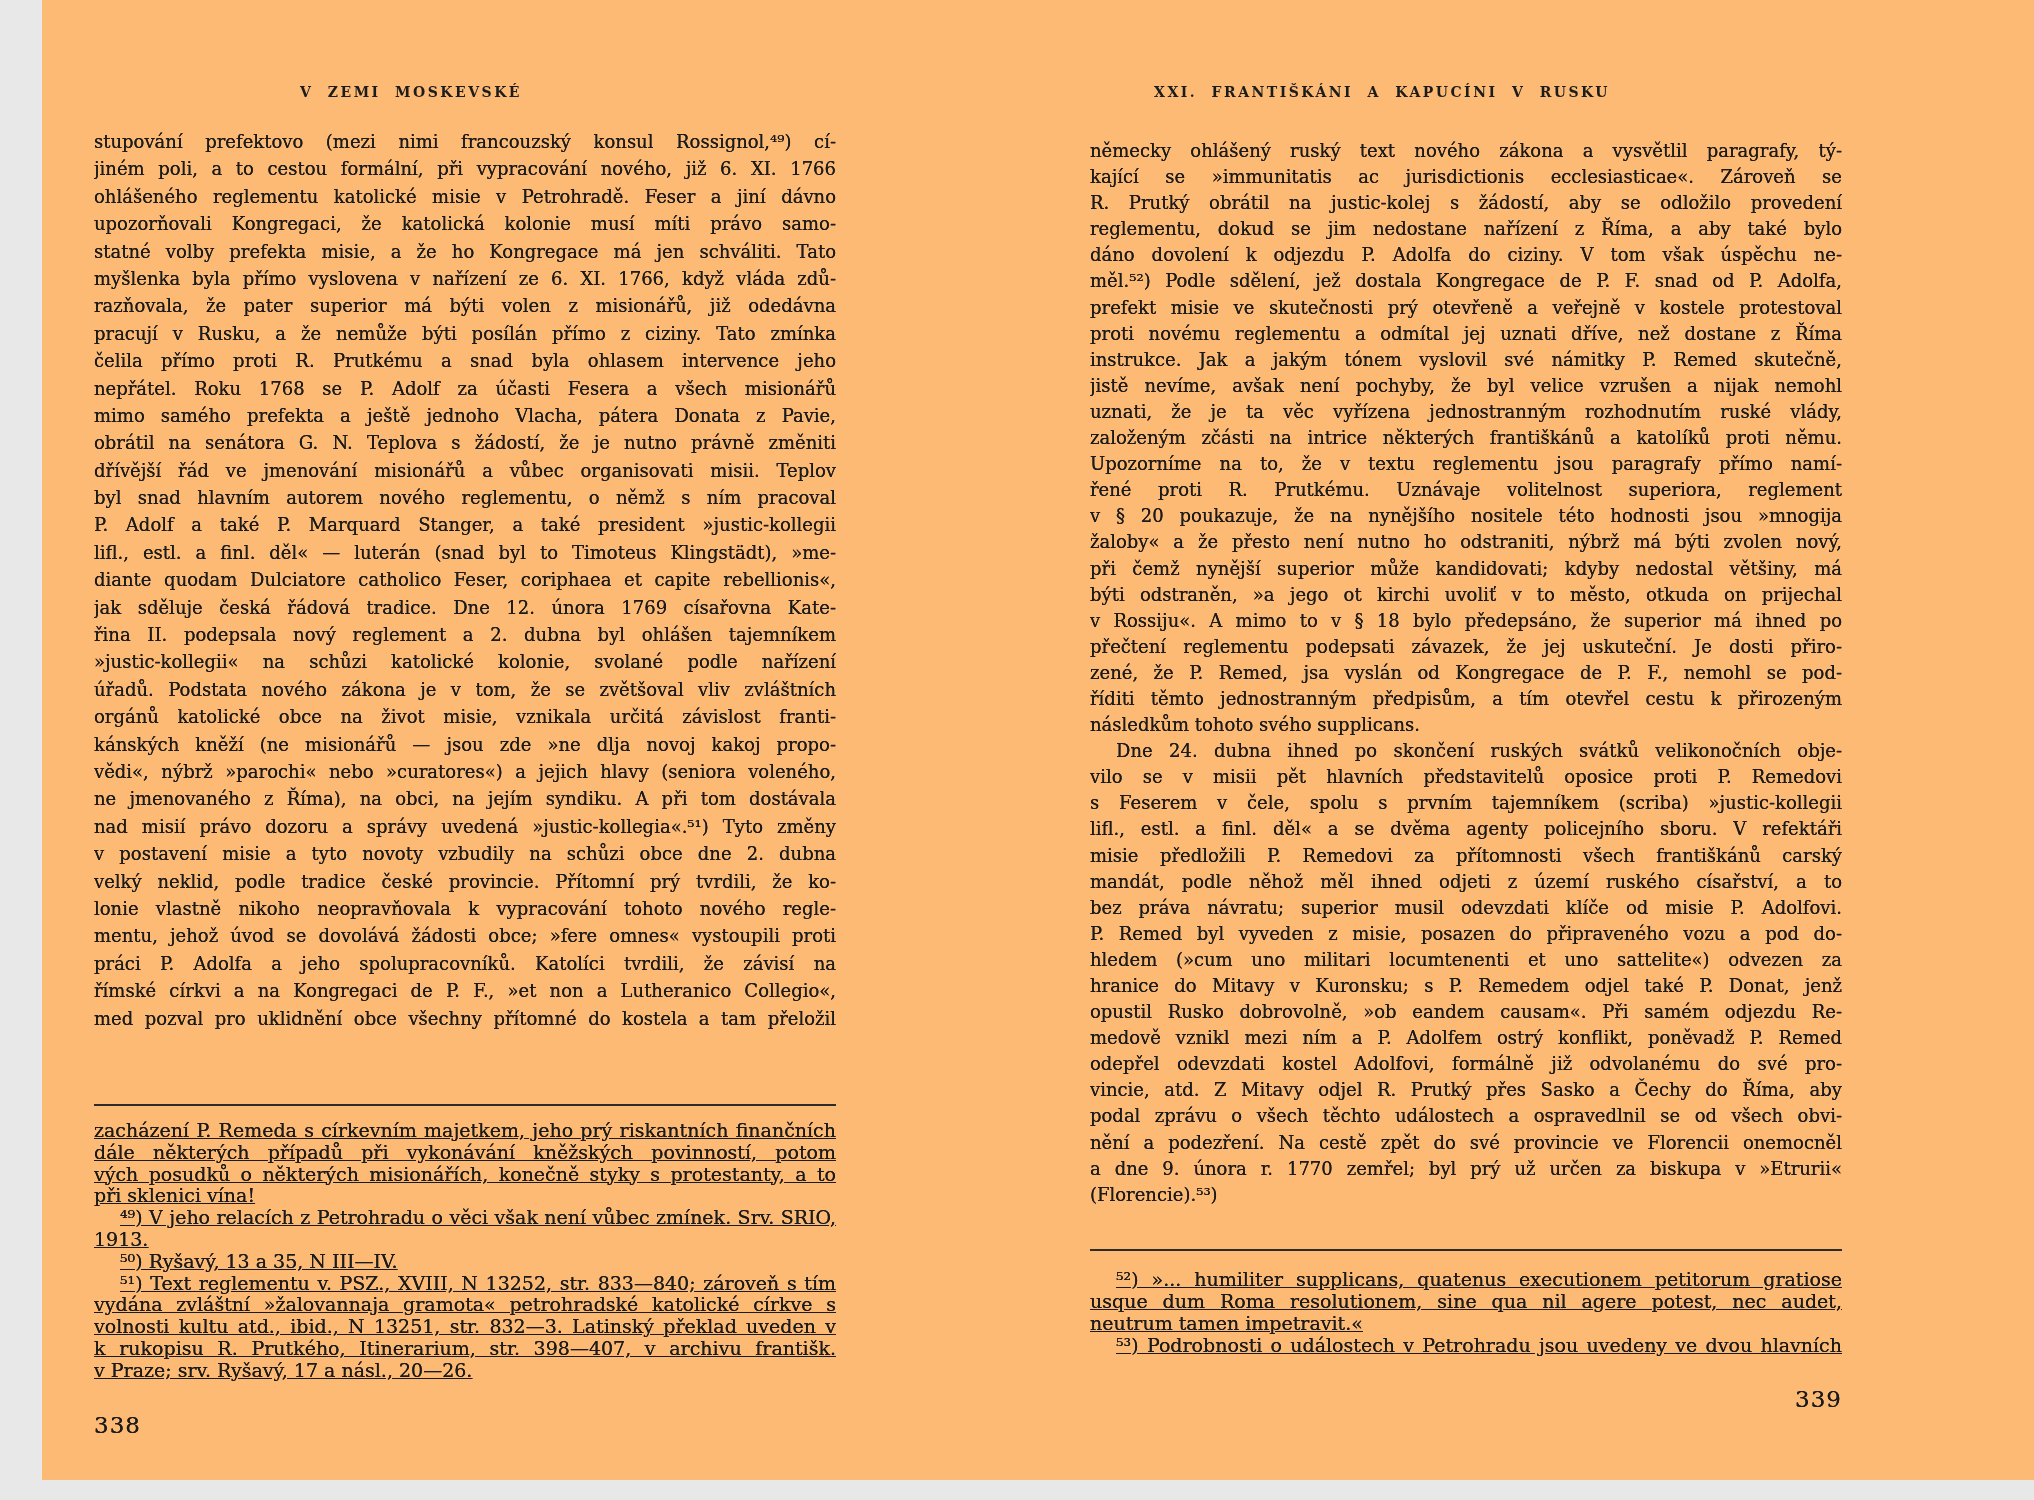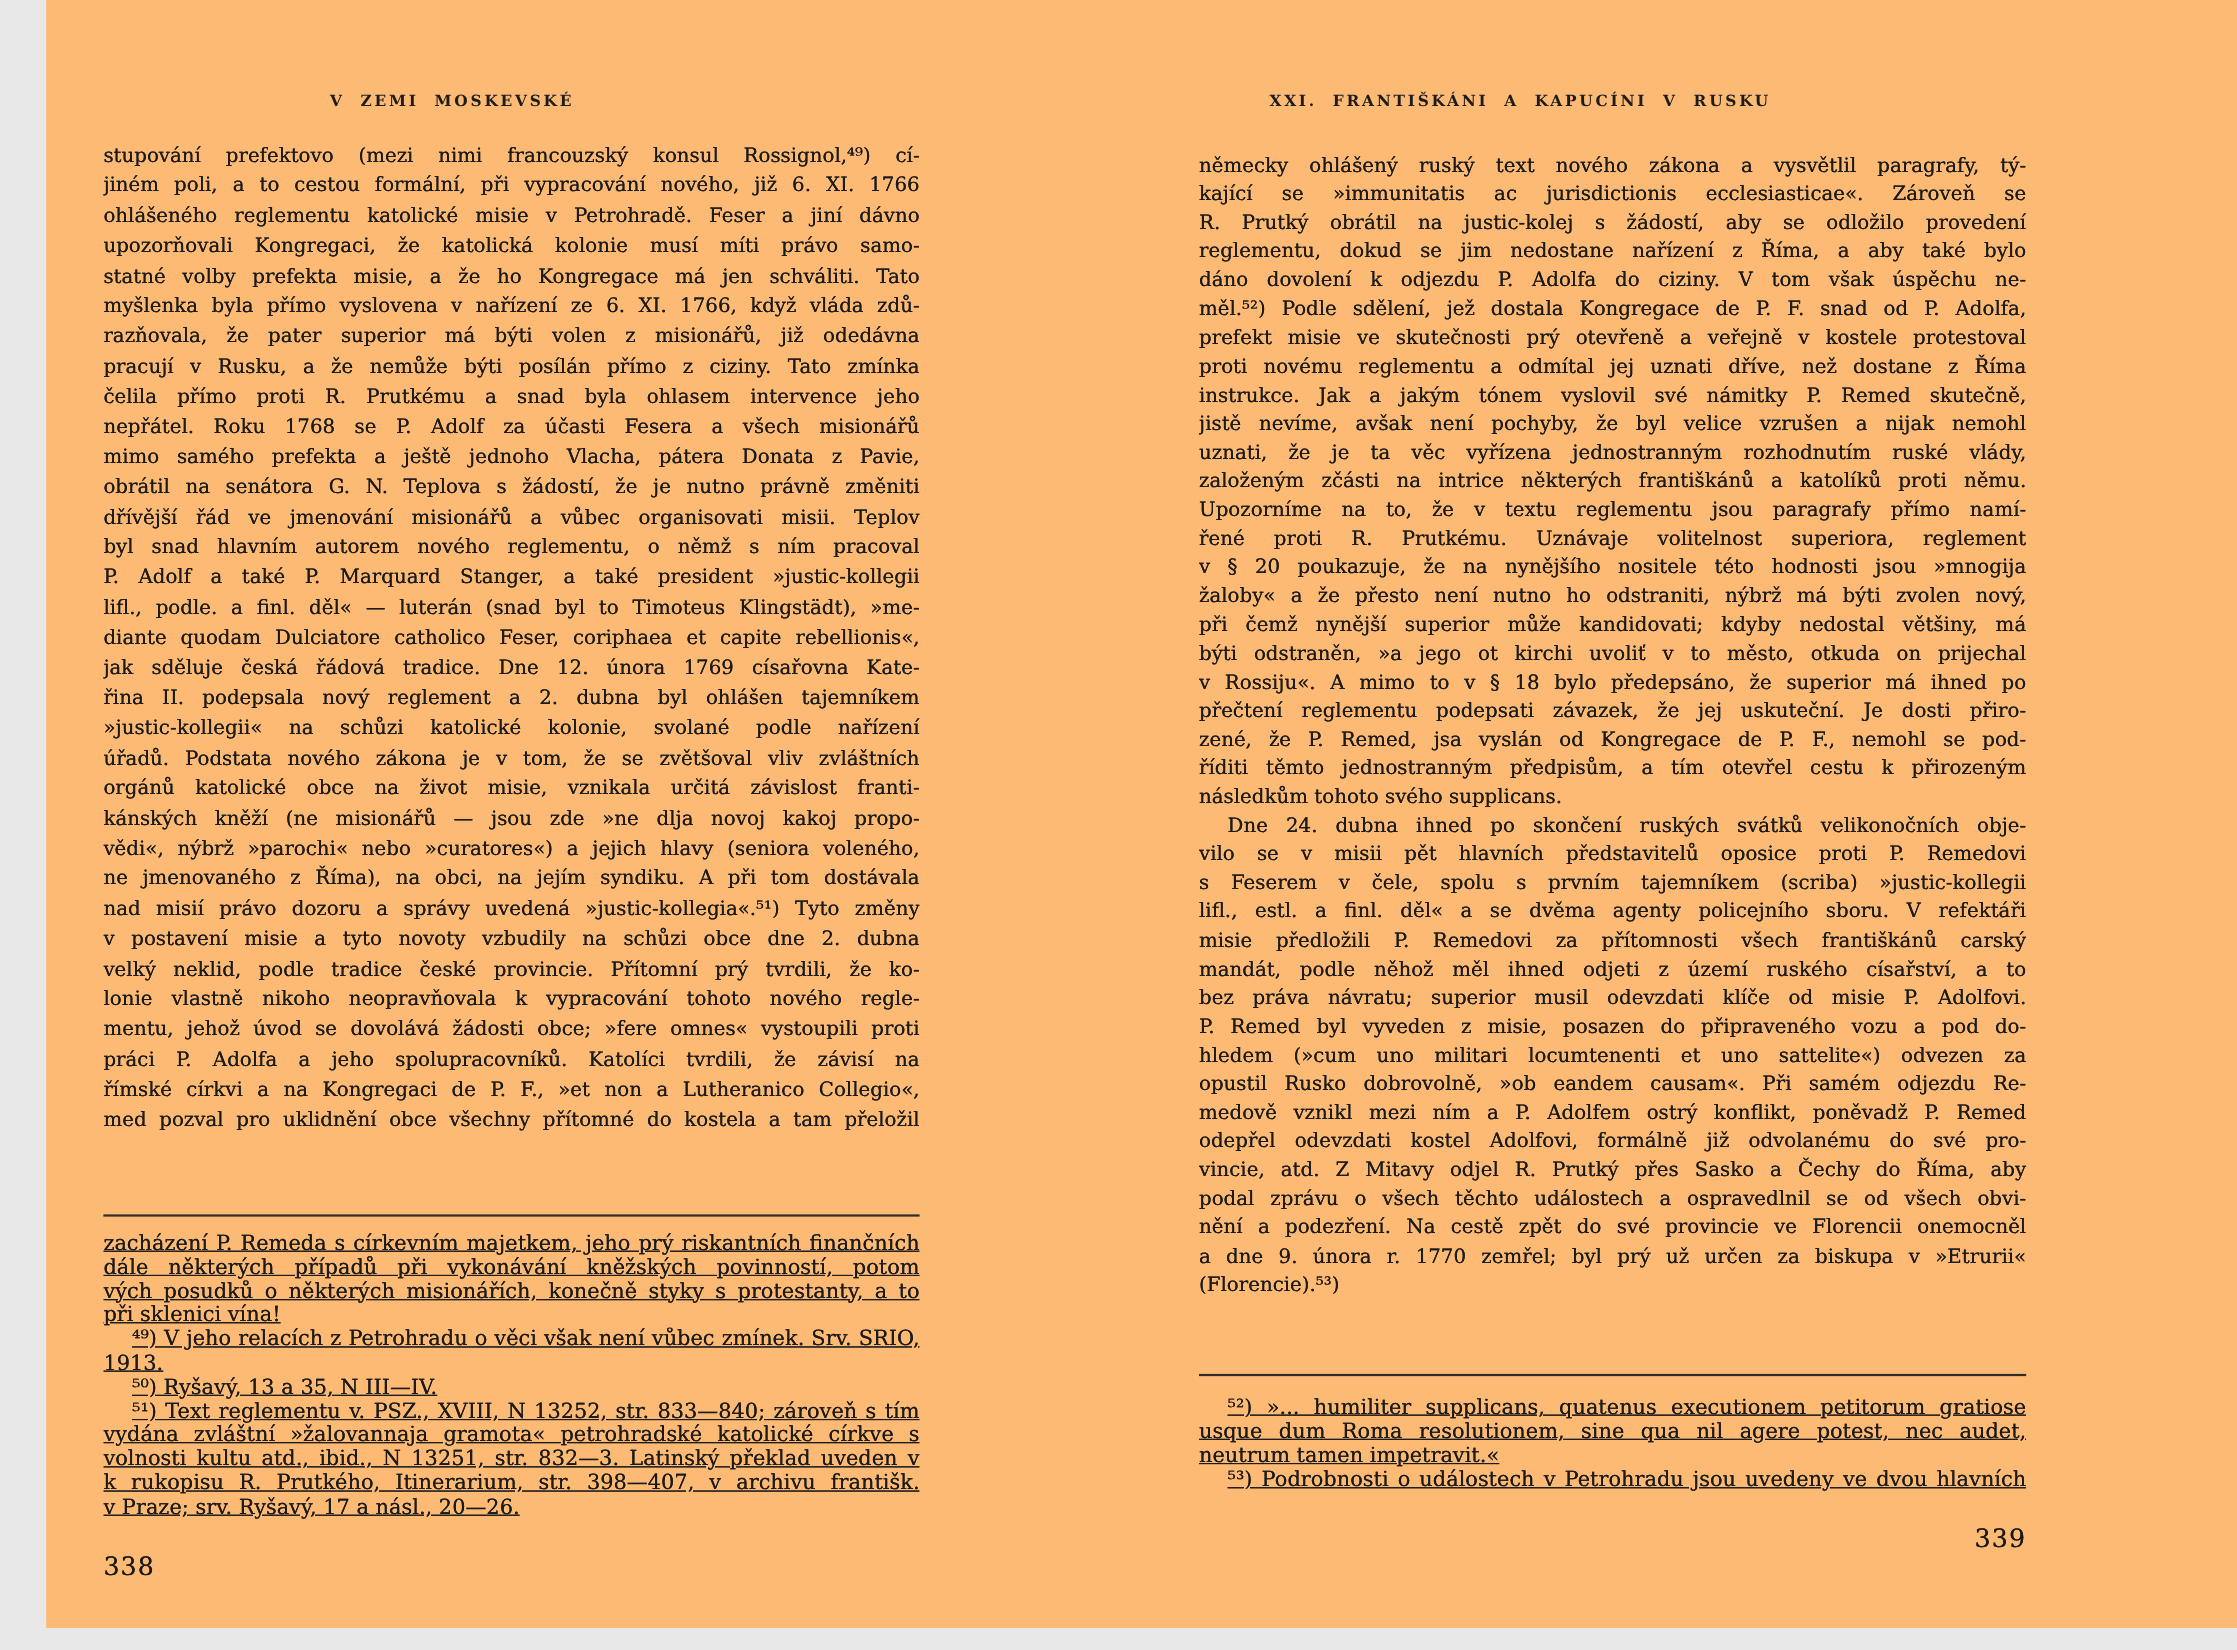--- a/index.html
+++ b/index.html
@@ -81,21 +81,21 @@
         <div class="line">myšlenka byla přímo vyslovena v nařízení ze 6. XI. 1766, když vláda zdů-</div>
         <div class="line">razňovala, že pater superior má býti volen z misionářů, již odedávna</div>
         <div class="line">pracují v Rusku, a že nemůže býti posílán přímo z ciziny. Tato zmínka</div>
         <div class="line">čelila přímo proti R. Prutkému a snad byla ohlasem intervence jeho</div>
         <div class="line">nepřátel. Roku 1768 se P. Adolf za účasti Fesera a všech misionářů</div>
         <div class="line">mimo samého prefekta a ještě jednoho Vlacha, pátera Donata z Pavie,</div>
         <div class="line">obrátil na senátora G. N. Teplova s žádostí, že je nutno právně změniti</div>
         <div class="line">dřívější řád ve jmenování misionářů a vůbec organisovati misii. Teplov</div>
         <div class="line">byl snad hlavním autorem nového reglementu, o němž s ním pracoval</div>
         <div class="line">P. Adolf a také P. Marquard Stanger, a také president »justic-kollegii</div>
-        <div class="line">lifl., podle. a finl. děl« — luterán (snad byl to Timoteus Klingstädt), »me-</div>
+        <div class="line">lifl., estl. a finl. děl« — luterán (snad byl to Timoteus Klingstädt), »me-</div>
         <div class="line">diante quodam Dulciatore catholico Feser, coriphaea et capite rebellionis«,</div>
         <div class="line">jak sděluje česká řádová tradice. Dne 12. února 1769 císařovna Kate-</div>
         <div class="line">řina II. podepsala nový reglement a 2. dubna byl ohlášen tajemníkem</div>
         <div class="line">»justic-kollegii« na schůzi katolické kolonie, svolané podle nařízení</div>
         <div class="line">úřadů. Podstata nového zákona je v tom, že se zvětšoval vliv zvláštních</div>
         <div class="line">orgánů katolické obce na život misie, vznikala určitá závislost franti-</div>
         <div class="line">kánských kněží (ne misionářů — jsou zde »ne dlja novoj kakoj propo-</div>
         <div class="line">vědi«, nýbrž »parochi« nebo »curatores«) a jejich hlavy (seniora voleného,</div>
         <div class="line">ne jmenovaného z Říma), na obci, na jejím syndiku. A při tom dostávala</div>
         <div class="line">nad misií právo dozoru a správy uvedená »justic-kollegia«.⁵¹) Tyto změny</div>
@@ -153,20 +153,21 @@
         <div class="line nj">následkům tohoto svého supplicans.</div>
         <div class="line ind">Dne 24. dubna ihned po skončení ruských svátků velikonočních obje-</div>
         <div class="line">vilo se v misii pět hlavních představitelů oposice proti P. Remedovi</div>
         <div class="line">s Feserem v čele, spolu s prvním tajemníkem (scriba) »justic-kollegii</div>
         <div class="line">lifl., estl. a finl. děl« a se dvěma agenty policejního sboru. V refektáři</div>
         <div class="line">misie předložili P. Remedovi za přítomnosti všech františkánů carský</div>
         <div class="line">mandát, podle něhož měl ihned odjeti z území ruského císařství, a to</div>
         <div class="line">bez práva návratu; superior musil odevzdati klíče od misie P. Adolfovi.</div>
         <div class="line">P. Remed byl vyveden z misie, posazen do připraveného vozu a pod do-</div>
         <div class="line">hledem (»cum uno militari locumtenenti et uno sattelite«) odvezen za</div>
+        <div class="line">hranice do Mitavy v Kuronsku; s P. Remedem odjel také P. Donat, jenž</div>
         <div class="line">opustil Rusko dobrovolně, »ob eandem causam«. Při samém odjezdu Re-</div>
         <div class="line">medově vznikl mezi ním a P. Adolfem ostrý konflikt, poněvadž P. Remed</div>
         <div class="line">odepřel odevzdati kostel Adolfovi, formálně již odvolanému do své pro-</div>
         <div class="line">vincie, atd. Z Mitavy odjel R. Prutký přes Sasko a Čechy do Říma, aby</div>
         <div class="line">podal zprávu o všech těchto událostech a ospravedlnil se od všech obvi-</div>
         <div class="line">nění a podezření. Na cestě zpět do své provincie ve Florencii onemocněl</div>
         <div class="line">a dne 9. února r. 1770 zemřel; byl prý už určen za biskupa v »Etrurii«</div>
         <div class="line nj">(Florencie).⁵³)</div>
       </div>
     <div class="fn-rule"></div>

